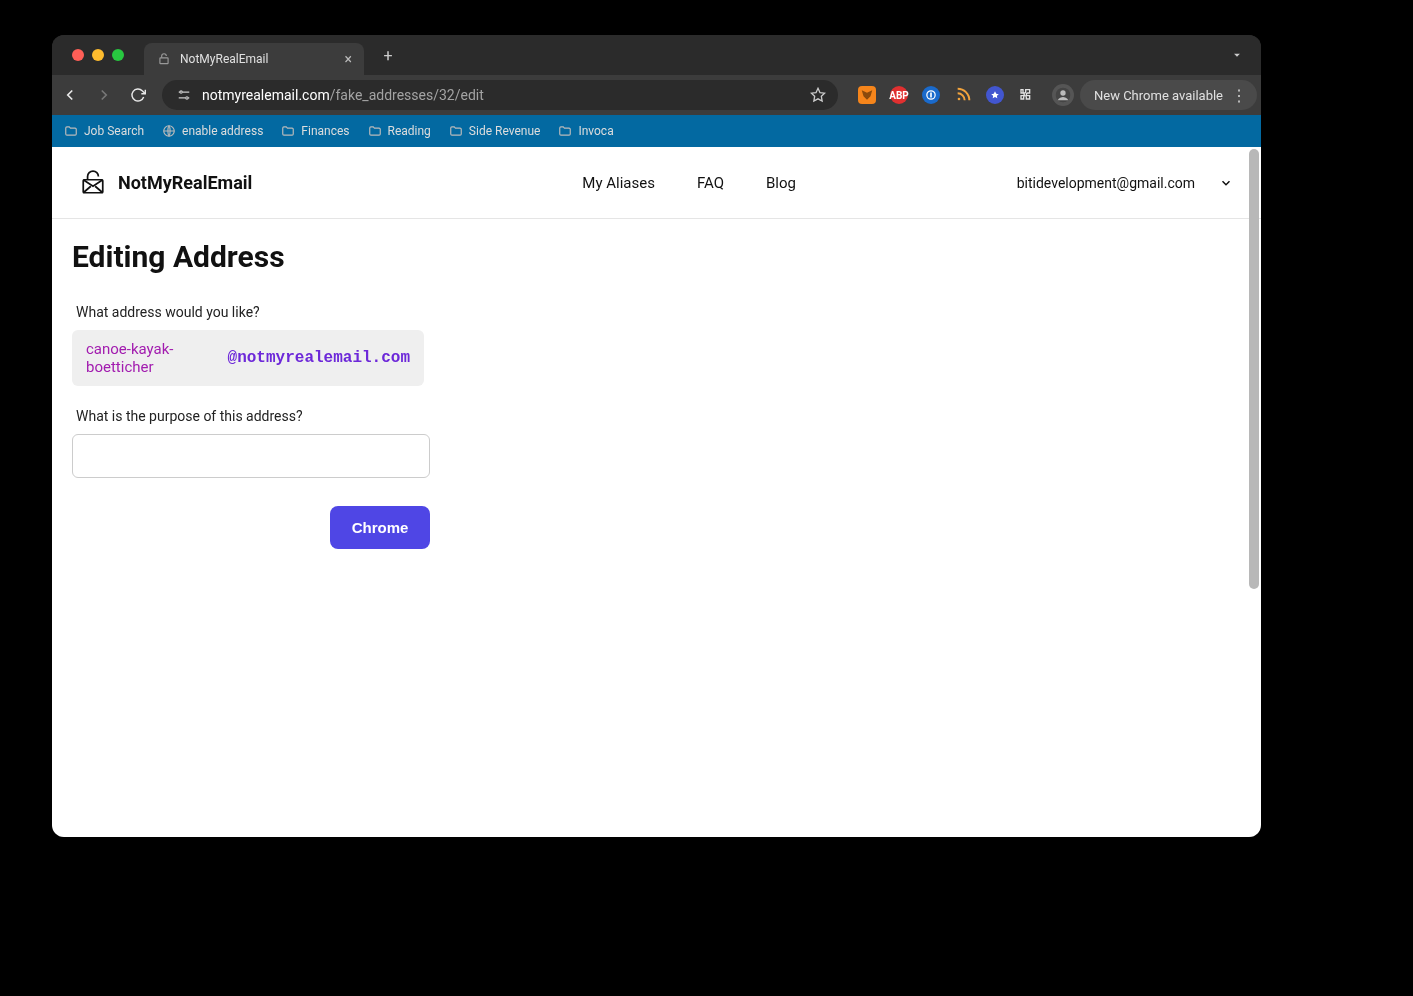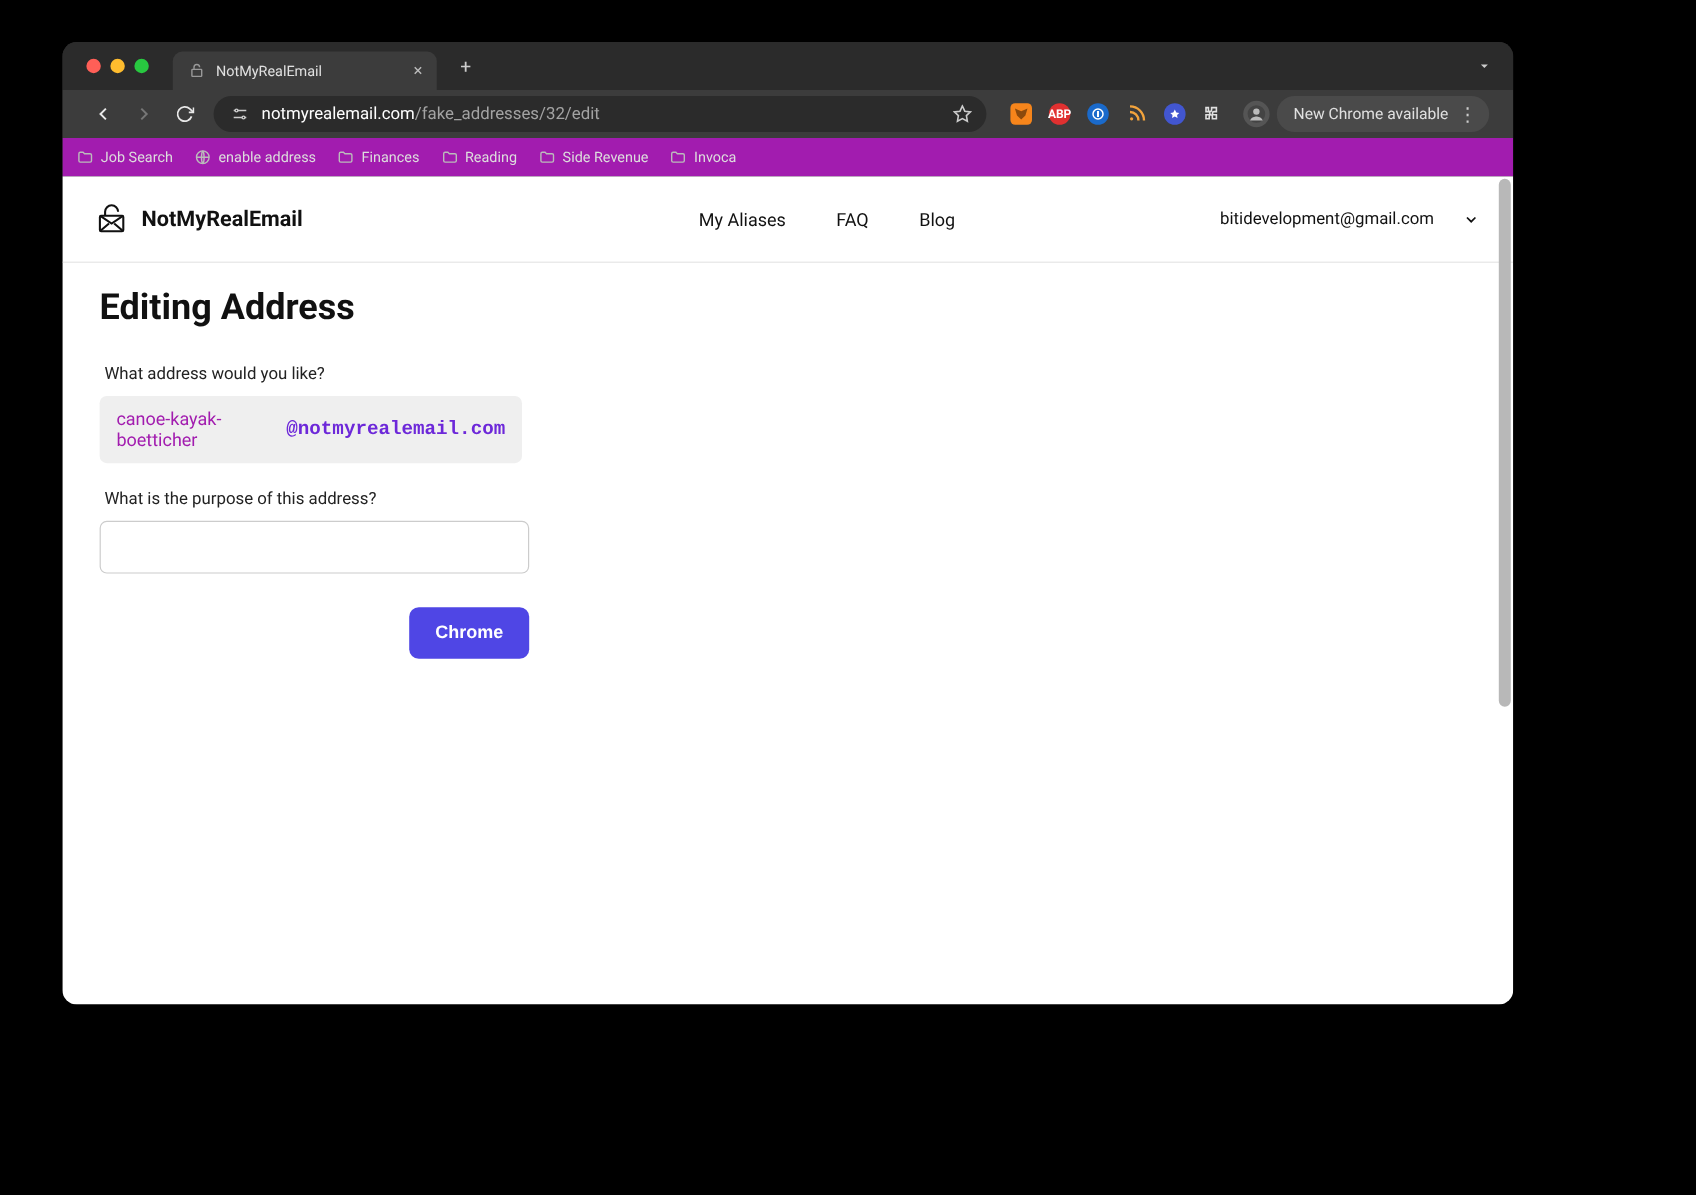--- a/index.html
+++ b/index.html
@@ -67,21 +67,21 @@
     .tab-overflow {
       position: absolute; right: 12px; color: #ccc; cursor: pointer;
       width: 24px; height: 24px; display: flex; align-items: center; justify-content: center;
     }
     
     .toolbar {
       height: 40px;
       background: #3c3c3c;
       display: flex;
       align-items: center;
-      padding: 0 20px;
+      padding: 0 4px;
       gap: 6px;
     }
     .nav-btn {
       width: 28px; height: 28px; display: flex; align-items: center; justify-content: center;
       color: #e8e8e8; cursor: pointer; border-radius: 50%;
     }
     .nav-btn.disabled { color: #777; }
     .address-bar {
       flex: 1;
       background: #2b2b2b;
@@ -123,21 +123,21 @@
     }
     .update-pill .dots { color: #ccc; font-size: 16px; }
     .avatar-icon {
       width: 22px; height: 22px; border-radius: 50%; background: #555;
       display: flex; align-items: center; justify-content: center;
       color: #ddd; font-size: 11px;
     }
     
     .bookmarks-bar {
       height: 32px;
-      background: #a21caf;
+      background: #0369a1;
       display: flex;
       align-items: center;
       padding: 0 12px;
       gap: 18px;
     }
     .bookmark {
       display: flex; align-items: center; gap: 6px;
       color: #ddd; font-size: 12px; cursor: pointer;
     }
     .folder-icon {
@@ -173,22 +173,21 @@
       display: flex; gap: 42px; margin-left: 330px;
     }
     .nav-link { color: #111; font-size: 15px; cursor: pointer; }
     .account-menu {
       margin-left: auto;
       display: flex; align-items: center; gap: 24px;
       color: #111; font-size: 14px; cursor: pointer;
     }
     .chevron { font-size: 12px; }
     .content {
-      padding: 20px 4px;
-      margin-left: 27px;
+      padding: 20px 20px;
     }
     .page-title {
       font-size: 30px;
       font-weight: 700;
       color: #111;
       margin-bottom: 30px;
     }
     .form-group { margin-bottom: 22px; }
     .form-label { font-size: 14px; color: #222; display: block; margin-bottom: 10px; margin-left: 4px; }
     .input-group {

